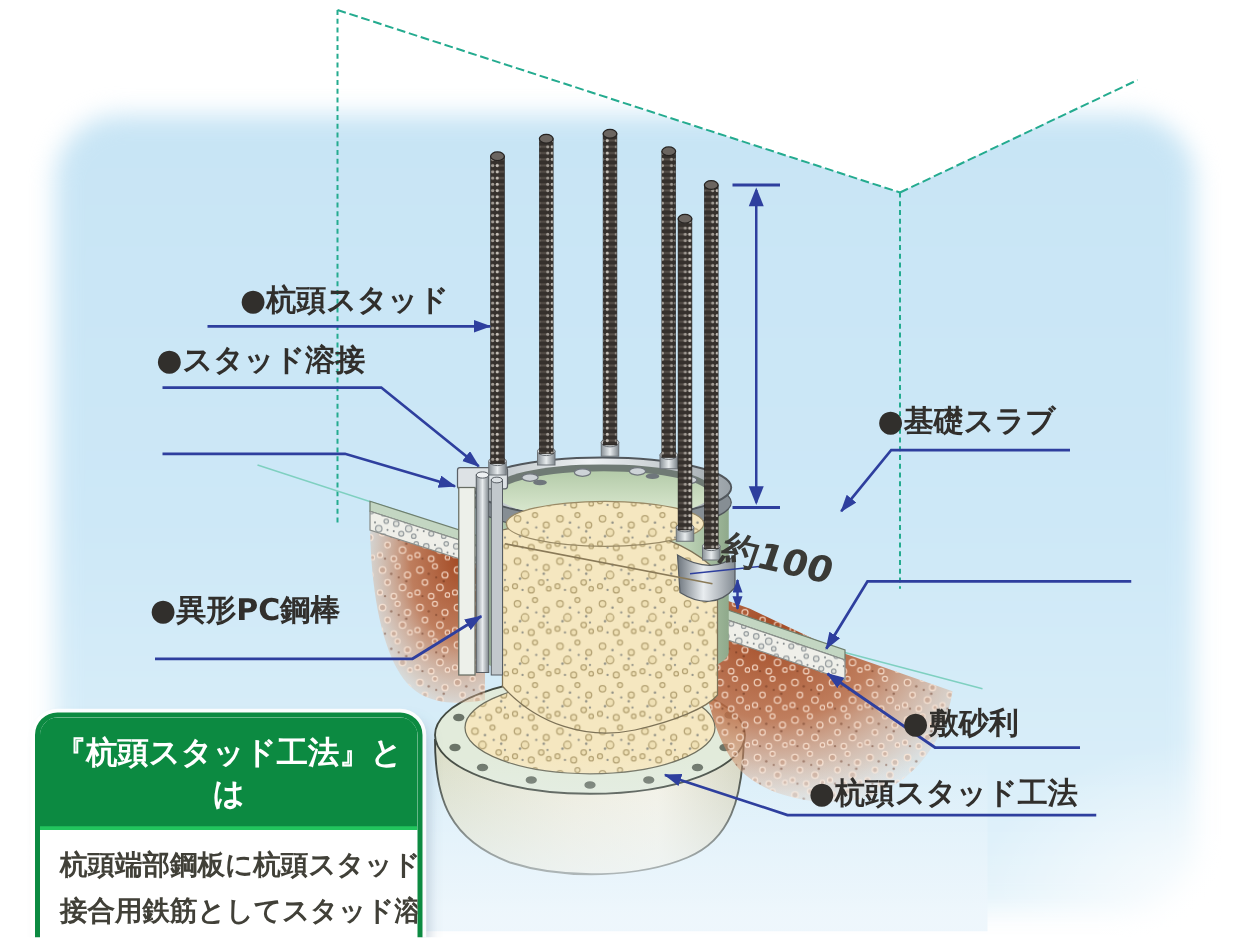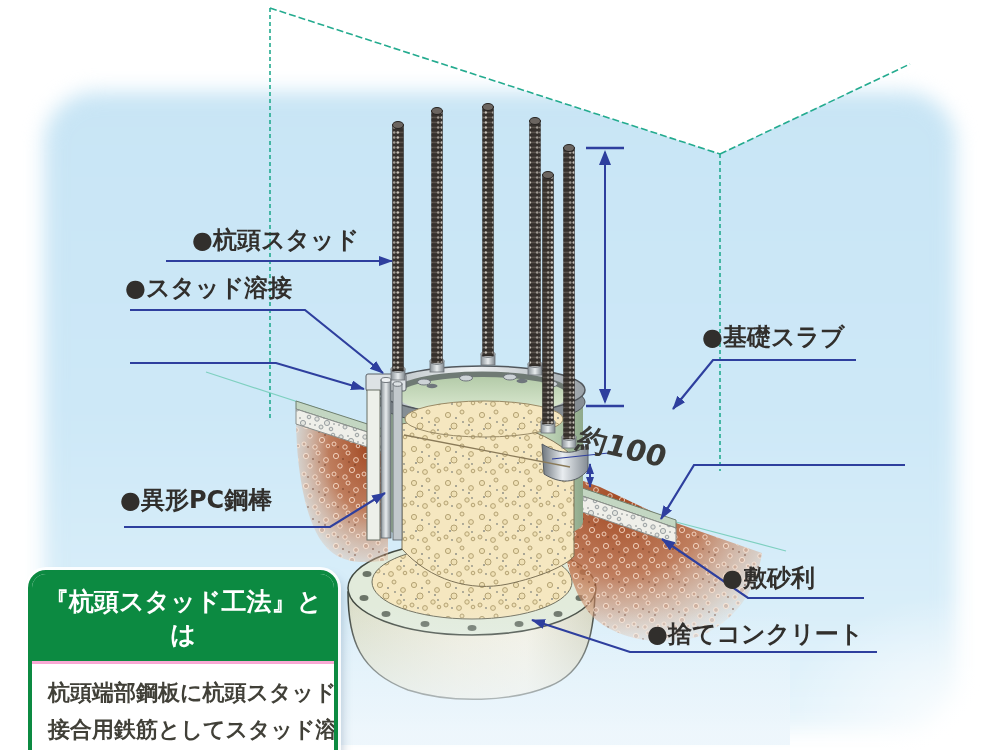--- a/index.html
+++ b/index.html
@@ -15,21 +15,21 @@
     background:radial-gradient(ellipse at 85% 85%, rgba(255,255,255,0.95) 0%, rgba(255,255,255,0) 70%);}
   svg.art{position:absolute;left:0;top:0;z-index:2;}
   .lbl{position:absolute;z-index:3;font-weight:bold;font-size:24px;line-height:28px;color:#312f2c;
        white-space:nowrap;letter-spacing:0;}
   .anchorage{line-height:31px;}
   .yaku{font-size:29px;color:#3a3a36;transform:rotate(13deg) skewX(-6deg);transform-origin:left top;}
   .info-box{position:absolute;left:28px;top:570px;width:302px;z-index:4;border:4px solid #0c8a41;
     border-radius:18px;background:#ffffff;overflow:hidden;
     box-shadow:0 0 0 3px rgba(255,255,255,0.9), 5px 6px 10px rgba(100,130,160,0.35);}
   .info-box-header{background:#0c8a41;color:#ffffff;font-weight:bold;font-size:25px;
-    text-align:center;padding:11px 4px 10px 4px;border-bottom:3px solid #f9a8d4;}
+    text-align:center;padding:11px 4px 10px 4px;border-bottom:3px solid #22c55e;}
   .info-box-body{padding:10px 14px 14px 16px;font-weight:bold;font-size:22px;line-height:37px;color:#414038;}
   .info-box-body span{display:block;white-space:nowrap;}
 </style>
 </head>
 <body>
 
 <div class="stage">
 
   <div class="blue-panel"></div>
   <div class="white-notch"></div>
@@ -287,27 +287,27 @@
       <polyline points="124,527 330,527 385,493" marker-end="url(#ah)"></polyline>
       <polyline points="856,360 713,360 673,409" marker-end="url(#ah)"></polyline>
       <polyline points="905,465 694,465 661,519" marker-end="url(#ah)"></polyline>
       <polyline points="864,598 748,598 662,539" marker-end="url(#ah)"></polyline>
       <polyline points="877,652 630,652 532,620" marker-end="url(#ah)"></polyline>
     </g>
   </svg>
 
   <div class="lbl" style="left:192px;top:226px">●杭頭スタッド</div>
   <div class="lbl" style="left:125px;top:274px">●スタッド溶接</div>
-  <div class="lbl" style="left:120px;top:486px">●異形PC鋼棒</div>
+  <div class="lbl" style="left:120px;top:474px">●異形PC鋼棒</div>
   <div class="lbl anchorage" style="left:620px;top:241px">
   </div>
   <div class="lbl yaku" style="left:583px;top:424px">約100</div>
   <div class="lbl" style="left:702px;top:323px">●基礎スラブ</div>
   <div class="lbl" style="left:722px;top:564px">●敷砂利</div>
-  <div class="lbl" style="left:647px;top:620px">●捨てコンクリート</div>
+  <div class="lbl" style="left:647px;top:620px">●杭頭スタッド工法</div>
 
   <div class="info-box">
     <div class="info-box-header">『杭頭スタッド工法』とは</div>
     <div class="info-box-body">
       <span>杭頭端部鋼板に杭頭スタッドを</span>
       <span>接合用鉄筋としてスタッド溶接</span>
       <span>する工法。</span>
     </div>
   </div>
 

